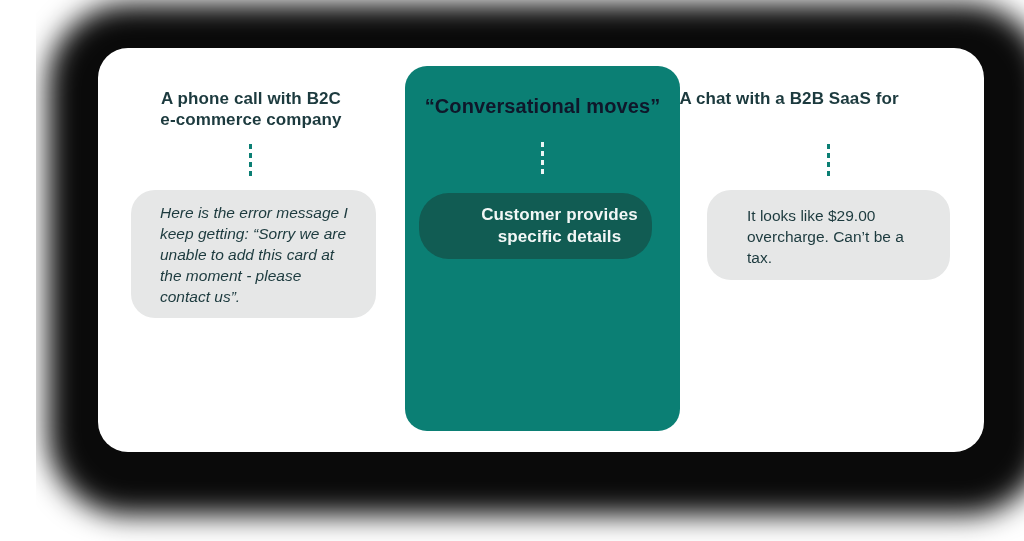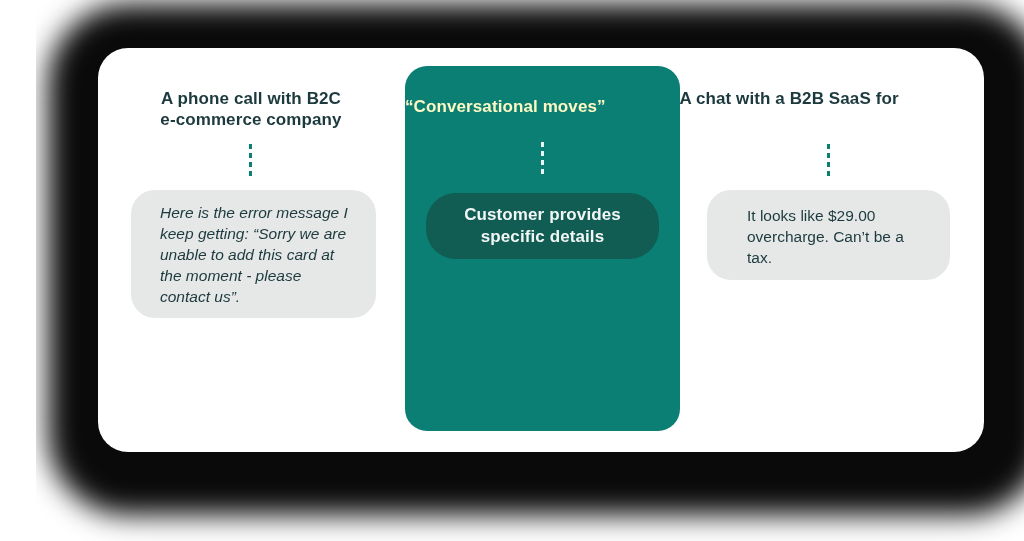--- a/index.html
+++ b/index.html
@@ -91,35 +91,36 @@
     left: 369px; top: 66px;
     width: 275px; height: 365px;
     background: #0b7f74;
     border-radius: 22px;
     color: #ffffff;
   }
   .center-heading {
     position: absolute;
     left: 0; top: 30px;
     width: 100%;
-    font-size: 17px;
+    text-align: center;
+    font-size: 20px;
     line-height: 21px;
     font-weight: 700;
     letter-spacing: 0.1px;
-    color: #fef9c3;
+    color: #0f172a;
   }
   .pill {
     position: absolute;
-    left: 21px; top: 127px;
+    left: 14px; top: 127px;
     width: 233px; height: 66px;
     background: #115c53;
     border-radius: 30px;
     display: flex;
     align-items: center;
-    justify-content: center;
+    justify-content: flex-end;
     text-align: center;
   }
   .pill-text {
     width: 185px;
     font-size: 17px;
     line-height: 22px;
     font-weight: 700;
     letter-spacing: 0.1px;
     color: #f2f7f6;
   }

